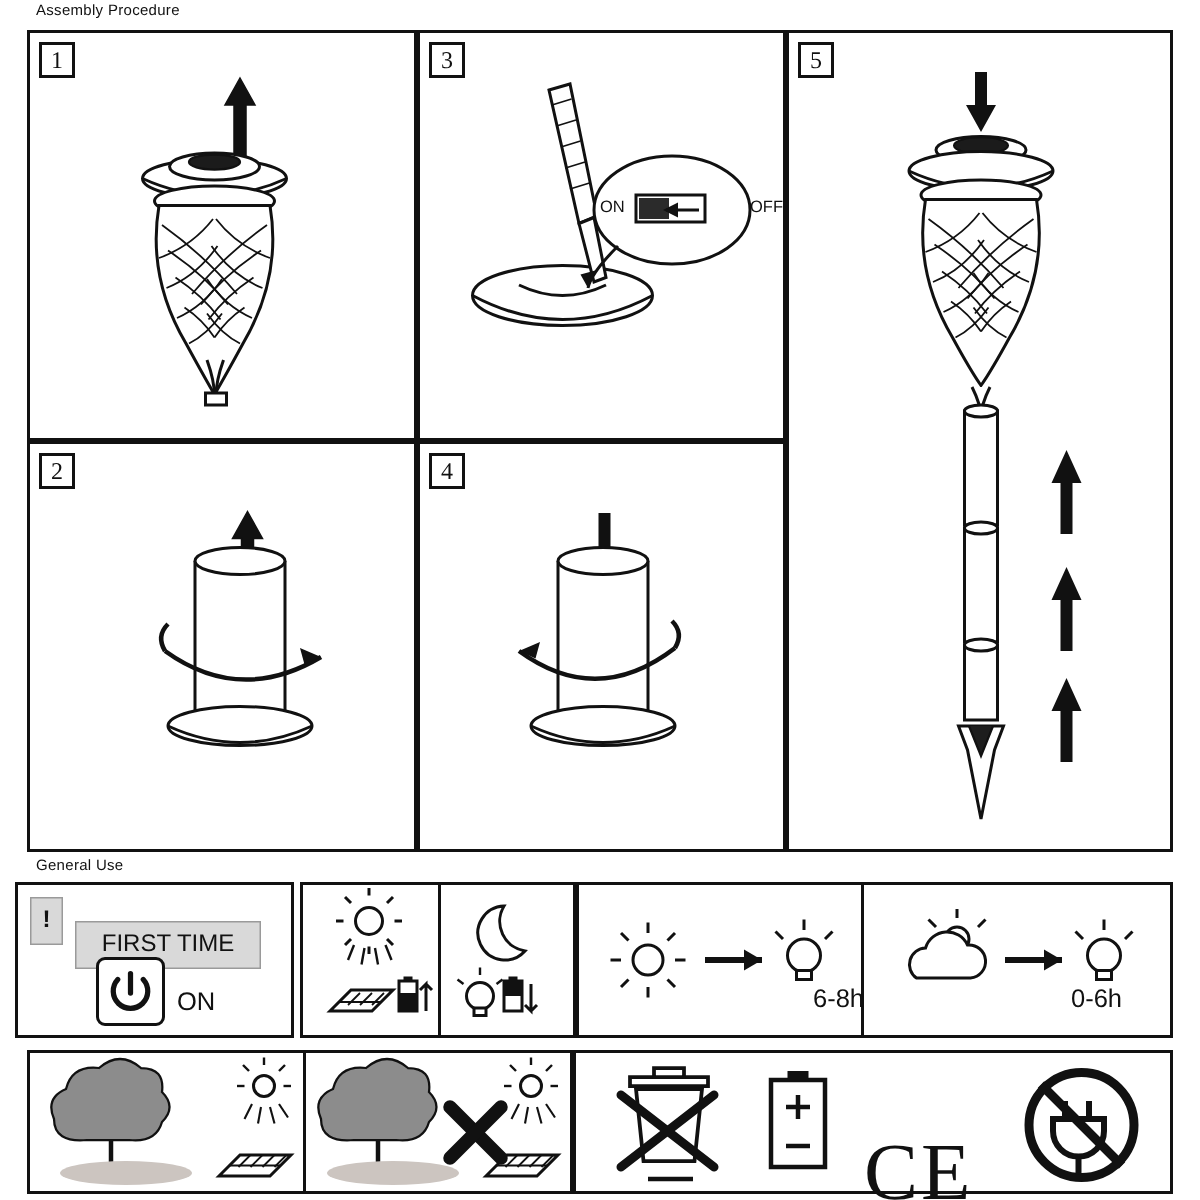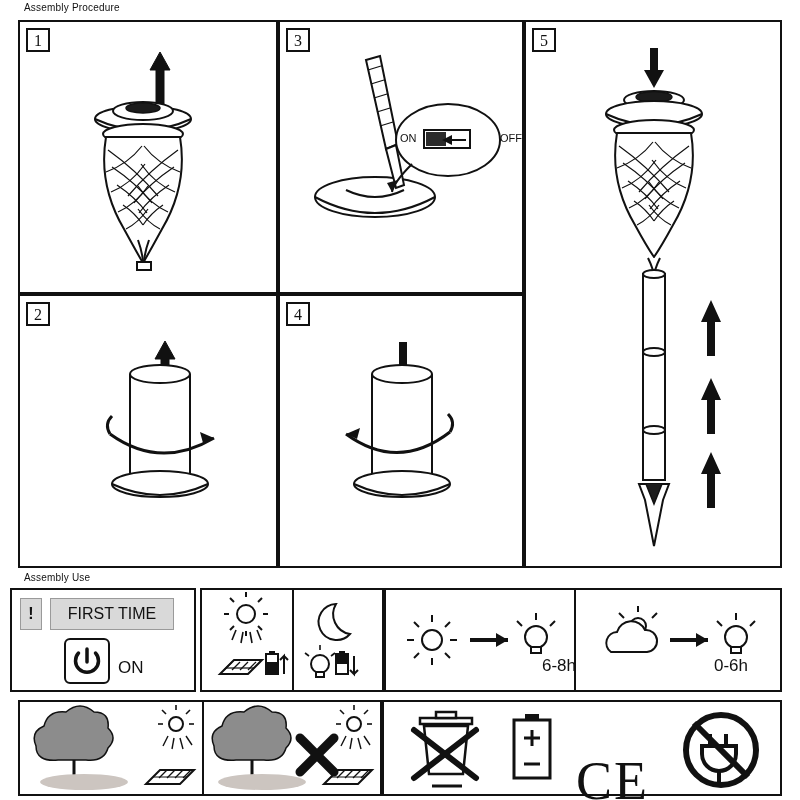--- a/index.html
+++ b/index.html
@@ -65,21 +65,21 @@
   svg { display: block; }
   .art { position: absolute; left: 0; top: 0; }
 
   .lbl {
     position: absolute;
     font-size: 12px;
     white-space: nowrap;
   }
   .first-time-box {
     position: absolute;
-    left: 38px; top: 8px;
+    left: 38px; top: 24px;
     width: 124px; height: 32px;
     background: #d9d9d9;
     border: 1px solid #9a9a9a;
     box-sizing: border-box;
     font-size: 16px;
     text-align: center;
     line-height: 30px;
     font-family: "Liberation Sans", sans-serif;
   }
   .bang-box {
@@ -126,21 +126,21 @@
     letter-spacing: 2px;
   }
   .onoff-txt { font-size: 11px; }
 </style>
 </head>
 <body>
 
 <div class="sheet">
 
   <div class="caption" id="assembly-caption">Assembly Procedure</div>
-  <div class="caption" id="general-caption">Assembly Use</div>
+  <div class="caption" id="general-caption">General Use</div>
 
   <div class="panel" id="panel-step-1">
     <div class="step-num" style="left:6px; top:6px;">1</div>
     <svg class="art" width="256" height="270" viewBox="0 0 256 270">
 
       <g stroke="#111" fill="#111">
         <path d="M140 30 l10 18 h-6 v52 h-8 v-52 h-6 z"></path>
       </g>
 
       <ellipse cx="123" cy="97" rx="48" ry="13" fill="#fff" stroke="#111" stroke-width="2"></ellipse>

